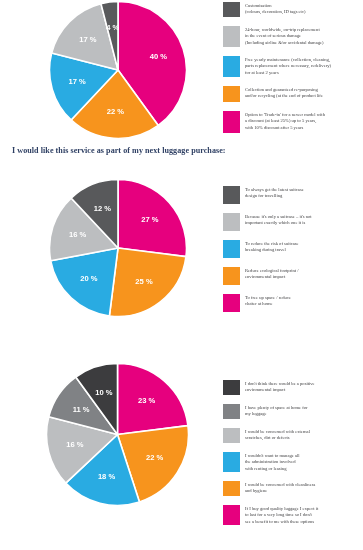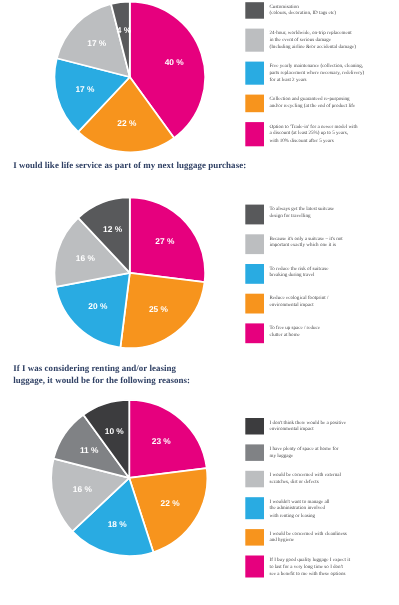--- a/index.html
+++ b/index.html
@@ -91,21 +91,21 @@
           <text x="67.33328663559006" y="112.38619515634869" class="slice-label">22 %</text>
           <path d="M 70 70 L 23.108523243884825 119.93435097836668 A 68.5 68.5 0 0 1 3.6520534626887695 52.96474272920743 Z" fill="#29ABE2" stroke="#FFFFFF" stroke-width="1.6" stroke-linejoin="round"></path>
           <text x="29.21632716930023" y="81.84875227348606" class="slice-label">17 %</text>
           <path d="M 70 70 L 3.6520534626887695 52.96474272920743 A 68.5 68.5 0 0 1 52.96474272920747 3.6520534626887695 Z" fill="#BCBEC0" stroke="#FFFFFF" stroke-width="1.6" stroke-linejoin="round"></path>
           <text x="39.96917500300734" y="39.96917500300732" class="slice-label">17 %</text>
           <path d="M 70 70 L 52.96474272920747 3.6520534626887695 A 68.5 68.5 0 0 1 70.00000000000004 1.5 Z" fill="#58595B" stroke="#FFFFFF" stroke-width="1.6" stroke-linejoin="round"></path>
           <text x="64.67709757052403" y="27.864888635174125" class="slice-label">4 %</text>
         </svg>
       </div>
   </div>
-  <div class="caption" id="caption-1" style="top:146px;">I would like life service as part of my next luggage purchase:</div>
+  <div class="caption" id="caption-1" style="top:146px;">I would like this service as part of my next luggage purchase:</div>
   <div class="legend" id="legend-1" style="top:2px;">
       <div class="legend-row" style="min-height: 22px;">
         <span class="legend-swatch" style="background: rgb(88, 89, 91); height: 15px;"></span>
         <span class="legend-text">Customisation
 (colours, decoration, ID tags etc)</span>
       </div>
       <div class="legend-row" style="min-height: 28px;">
         <span class="legend-swatch" style="background: rgb(188, 190, 192); height: 21px;"></span>
         <span class="legend-text">24-hour, worldwide, on-trip replacement
 in the event of serious damage
@@ -141,22 +141,20 @@
           <text x="96.03016256864191" y="103.55788337559557" class="slice-label">25 %</text>
           <path d="M 70 70 L 61.414673500845154 137.95985704004173 A 68.5 68.5 0 0 1 2.713323325084829 82.83562004912213 Z" fill="#29ABE2" stroke="#FFFFFF" stroke-width="1.6" stroke-linejoin="round"></path>
           <text x="40.92728441120859" y="100.95929760658734" class="slice-label">20 %</text>
           <path d="M 70 70 L 2.713323325084829 82.83562004912213 A 68.5 68.5 0 0 1 23.108523243884832 20.065649021633305 Z" fill="#BCBEC0" stroke="#FFFFFF" stroke-width="1.6" stroke-linejoin="round"></path>
           <text x="29.60862975294483" y="56.87604824889599" class="slice-label">16 %</text>
           <path d="M 70 70 L 23.108523243884832 20.065649021633305 A 68.5 68.5 0 0 1 69.99999999999999 1.5 Z" fill="#58595B" stroke="#FFFFFF" stroke-width="1.6" stroke-linejoin="round"></path>
           <text x="54.365750247481735" y="30.512392644325963" class="slice-label">12 %</text>
         </svg>
       </div>
   </div>
-  <div class="caption" id="caption-2" style="top:152px;">If I was considering renting and/or leasing
-luggage, it would be for the following reasons:</div>
   <div class="legend" id="legend-2" style="top:8px;">
       <div class="legend-row" style="min-height: 25px;">
         <span class="legend-swatch" style="background: rgb(88, 89, 91); height: 18px;"></span>
         <span class="legend-text">To always get the latest suitcase
 design for travelling</span>
       </div>
       <div class="legend-row" style="min-height: 25px;">
         <span class="legend-swatch" style="background: rgb(188, 190, 192); height: 18px;"></span>
         <span class="legend-text">Because it's only a suitcase – it's not
 important exactly which one it is</span>

